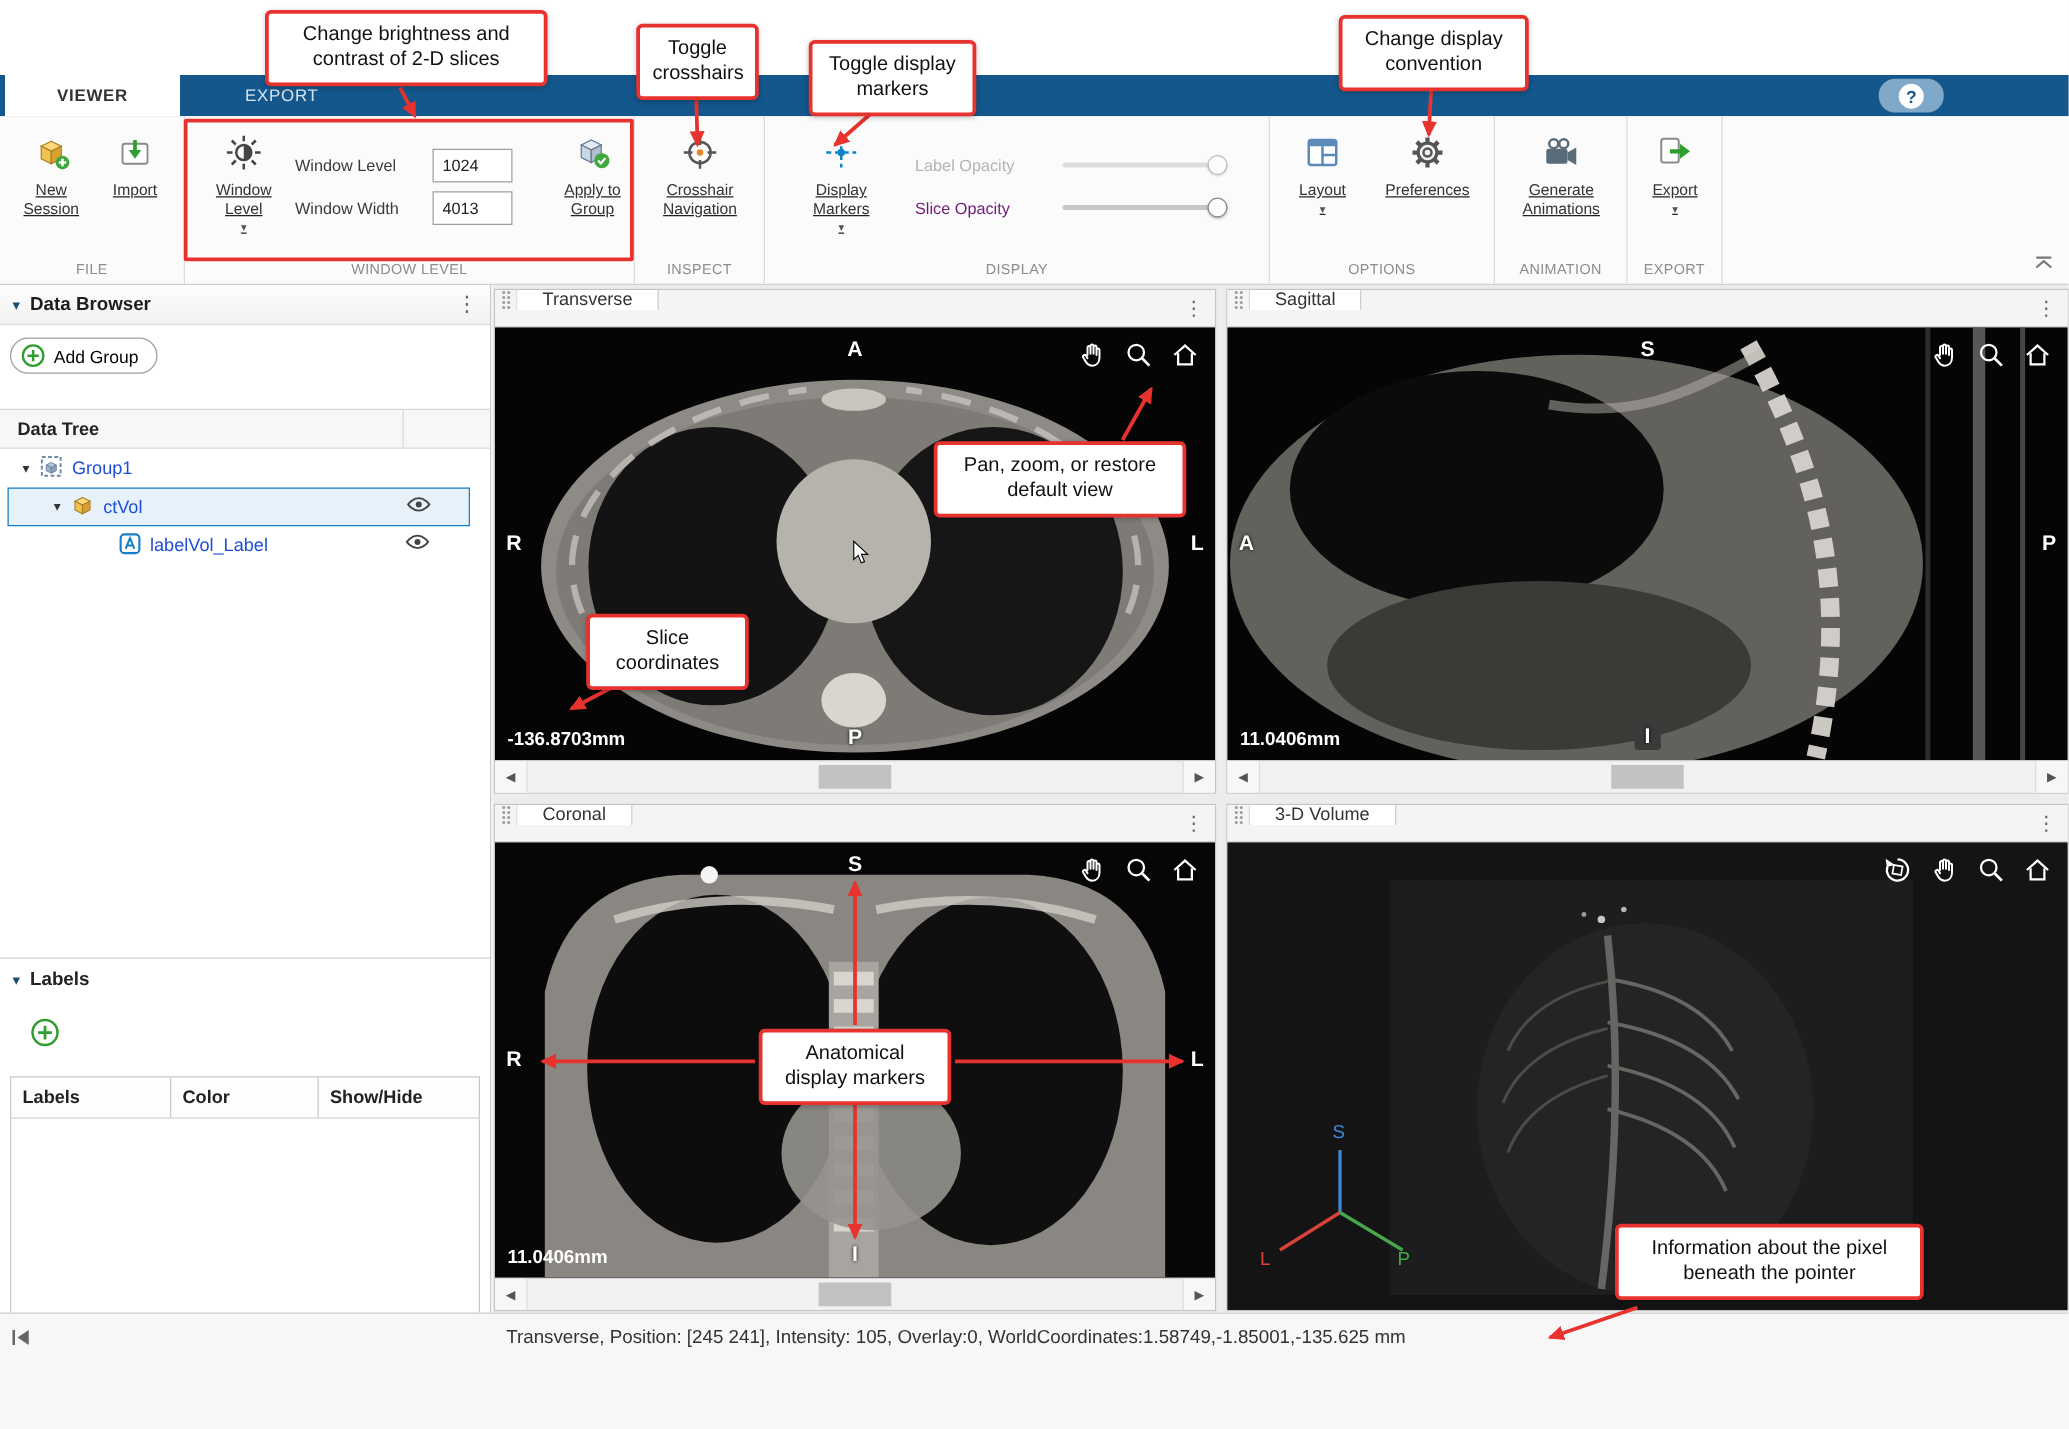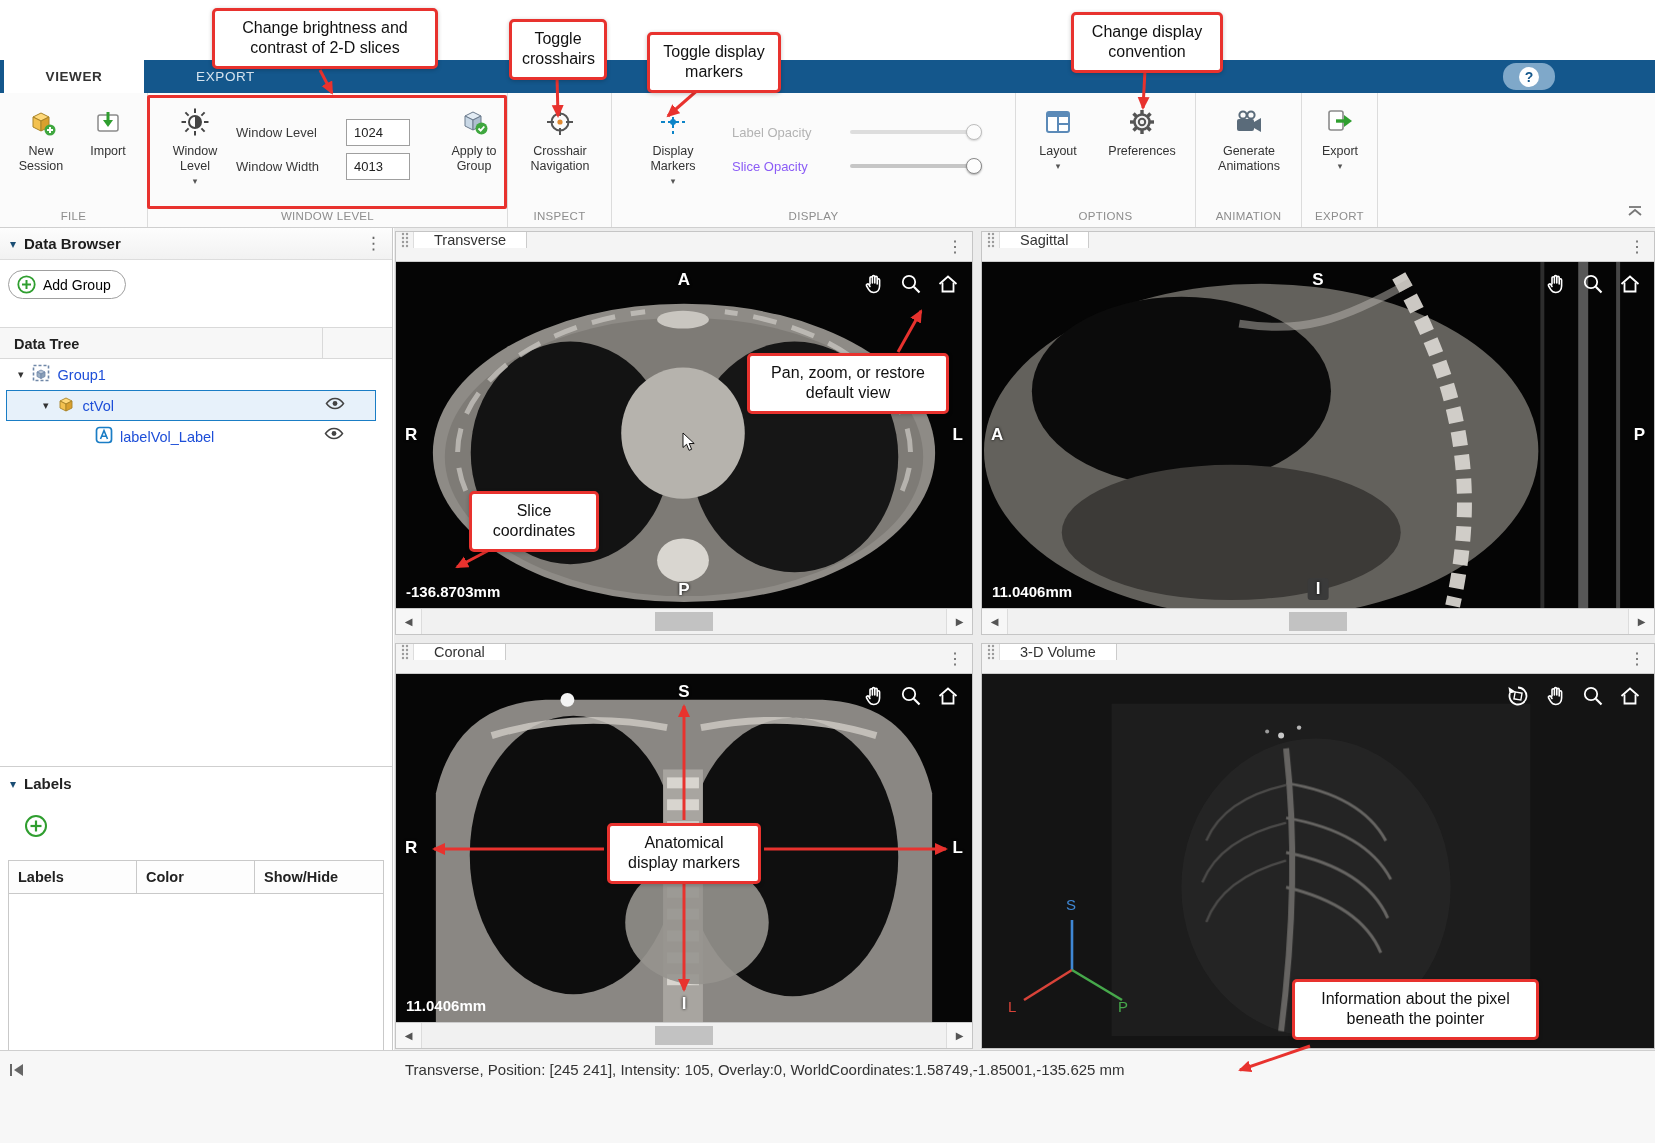--- a/index.html
+++ b/index.html
@@ -14,29 +14,29 @@
   .help-btn { position:absolute; right:100px; top:3px; width:52px; height:27px; background:#7fa8c9;
               border-radius:13px; display:flex; align-items:center; justify-content:center; }
   .help-q { width:20px; height:20px; border-radius:50%; background:#fff; color:#14578c; font-weight:bold;
             font-size:14px; display:flex; align-items:center; justify-content:center; }
 
   
   .toolstrip { position:absolute; left:0; top:93px; width:100%; height:135px; background:#fbfbfb; border-bottom:1px solid #cfcfcf; }
   .sec { position:absolute; top:0; height:134px; border-right:1px solid #dcdcdc; }
   .sec-label { position:absolute; bottom:5px; width:100%; text-align:center; font-size:11.5px; color:#8d8d8d; letter-spacing:.3px;margin-top:30px; }
   .bigbtn { position:absolute; top:12px; display:flex; flex-direction:column; align-items:center; gap:3px;
-            cursor:default; border-radius:3px; padding-top:2px; }
+            cursor:default; border-radius:3px; padding-top:2px;text-decoration:underline; }
   .blabel { font-size:12.5px; color:#333; text-align:center; line-height:1.2; }
   .ddown { font-size:9px; color:#555; line-height:1; }
   .wl-row { position:absolute; display:flex; align-items:center; gap:10px; }
   .field-label { font-size:13px; color:#3a3a3a; width:100px; }
   .num-input { width:64px; height:27px; border:1px solid #9f9f9f; font-size:13px; padding:0 7px;
                font-family:"Liberation Sans",sans-serif; background:#fff; color:#222; }
   .disp-row { position:absolute; display:flex; align-items:center; }
-  .disp-label { width:118px; font-size:13px; color:#8b5cf6; }
+  .disp-label { width:118px; font-size:13px; color:#701a75; }
   .disp-label.disabled { color:#b3b3b3; }
   .slider { position:relative; width:132px; height:18px; }
   .slider .track { position:absolute; top:7px; left:0; right:0; height:4px; background:#c6c6c6; border-radius:2px; }
   .slider .thumb { position:absolute; top:1px; right:0; width:16px; height:16px; border-radius:50%;
                    background:#fdfdfd; border:1px solid #8a8a8a; box-shadow:0 1px 2px rgba(0,0,0,.3); }
   .slider.disabled { opacity:.55; }
   .ts-min { position:absolute; right:12px; bottom:6px; }
 
   
   .sidebar { position:absolute; left:0; top:228px; width:393px; height:822px; background:#fff; border-right:1px solid #c9c9c9; }

